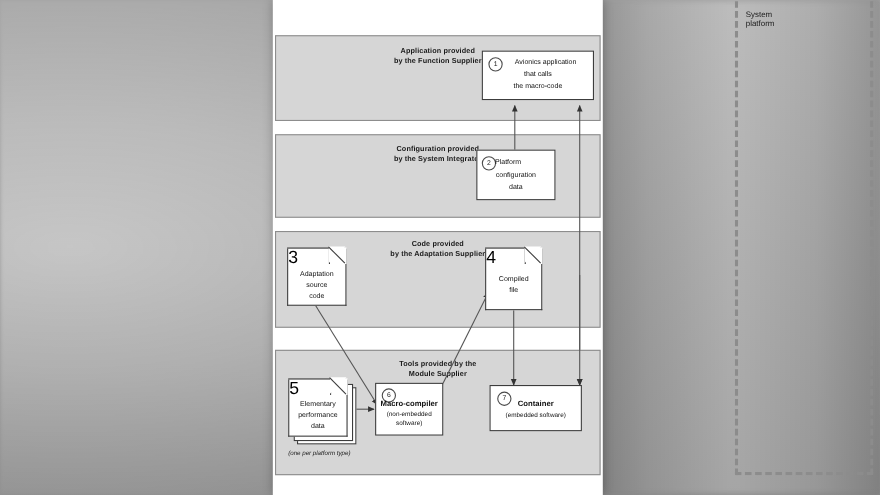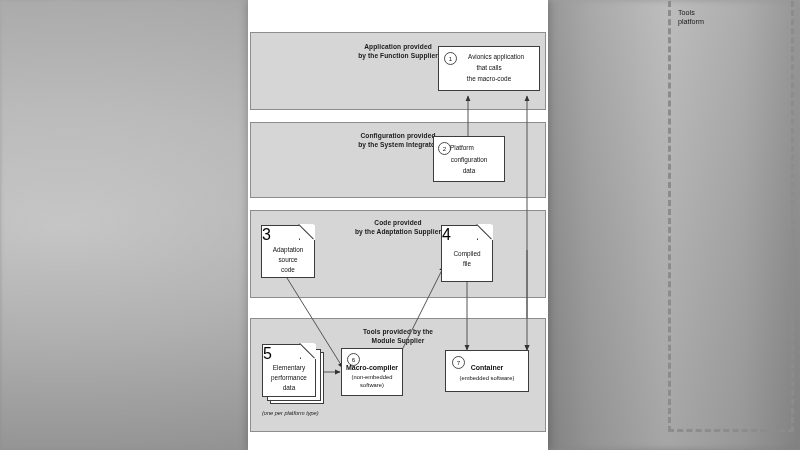--- a/index.html
+++ b/index.html
@@ -67,21 +67,21 @@
 <body>
 
 <div id="stage">
   <div class="bg"></div>
   <div class="bg-right"></div>
   <div class="bg-vig"></div>
 
   <div class="page">
 
     <div class="dashed"></div>
-    <div class="tp-label">Tools platform</div>
+    <div class="tp-label">System platform</div>
 
     <div class="band" style="top:32px;height:78px;">
       <div class="band-title" style="top:10px;">
         <span>Application provided</span><br>
         <span>by the Function Supplier</span>
       </div>
     </div>
 
     <div class="band" style="top:122px;height:76px;">
       <div class="band-title" style="top:9px;">

